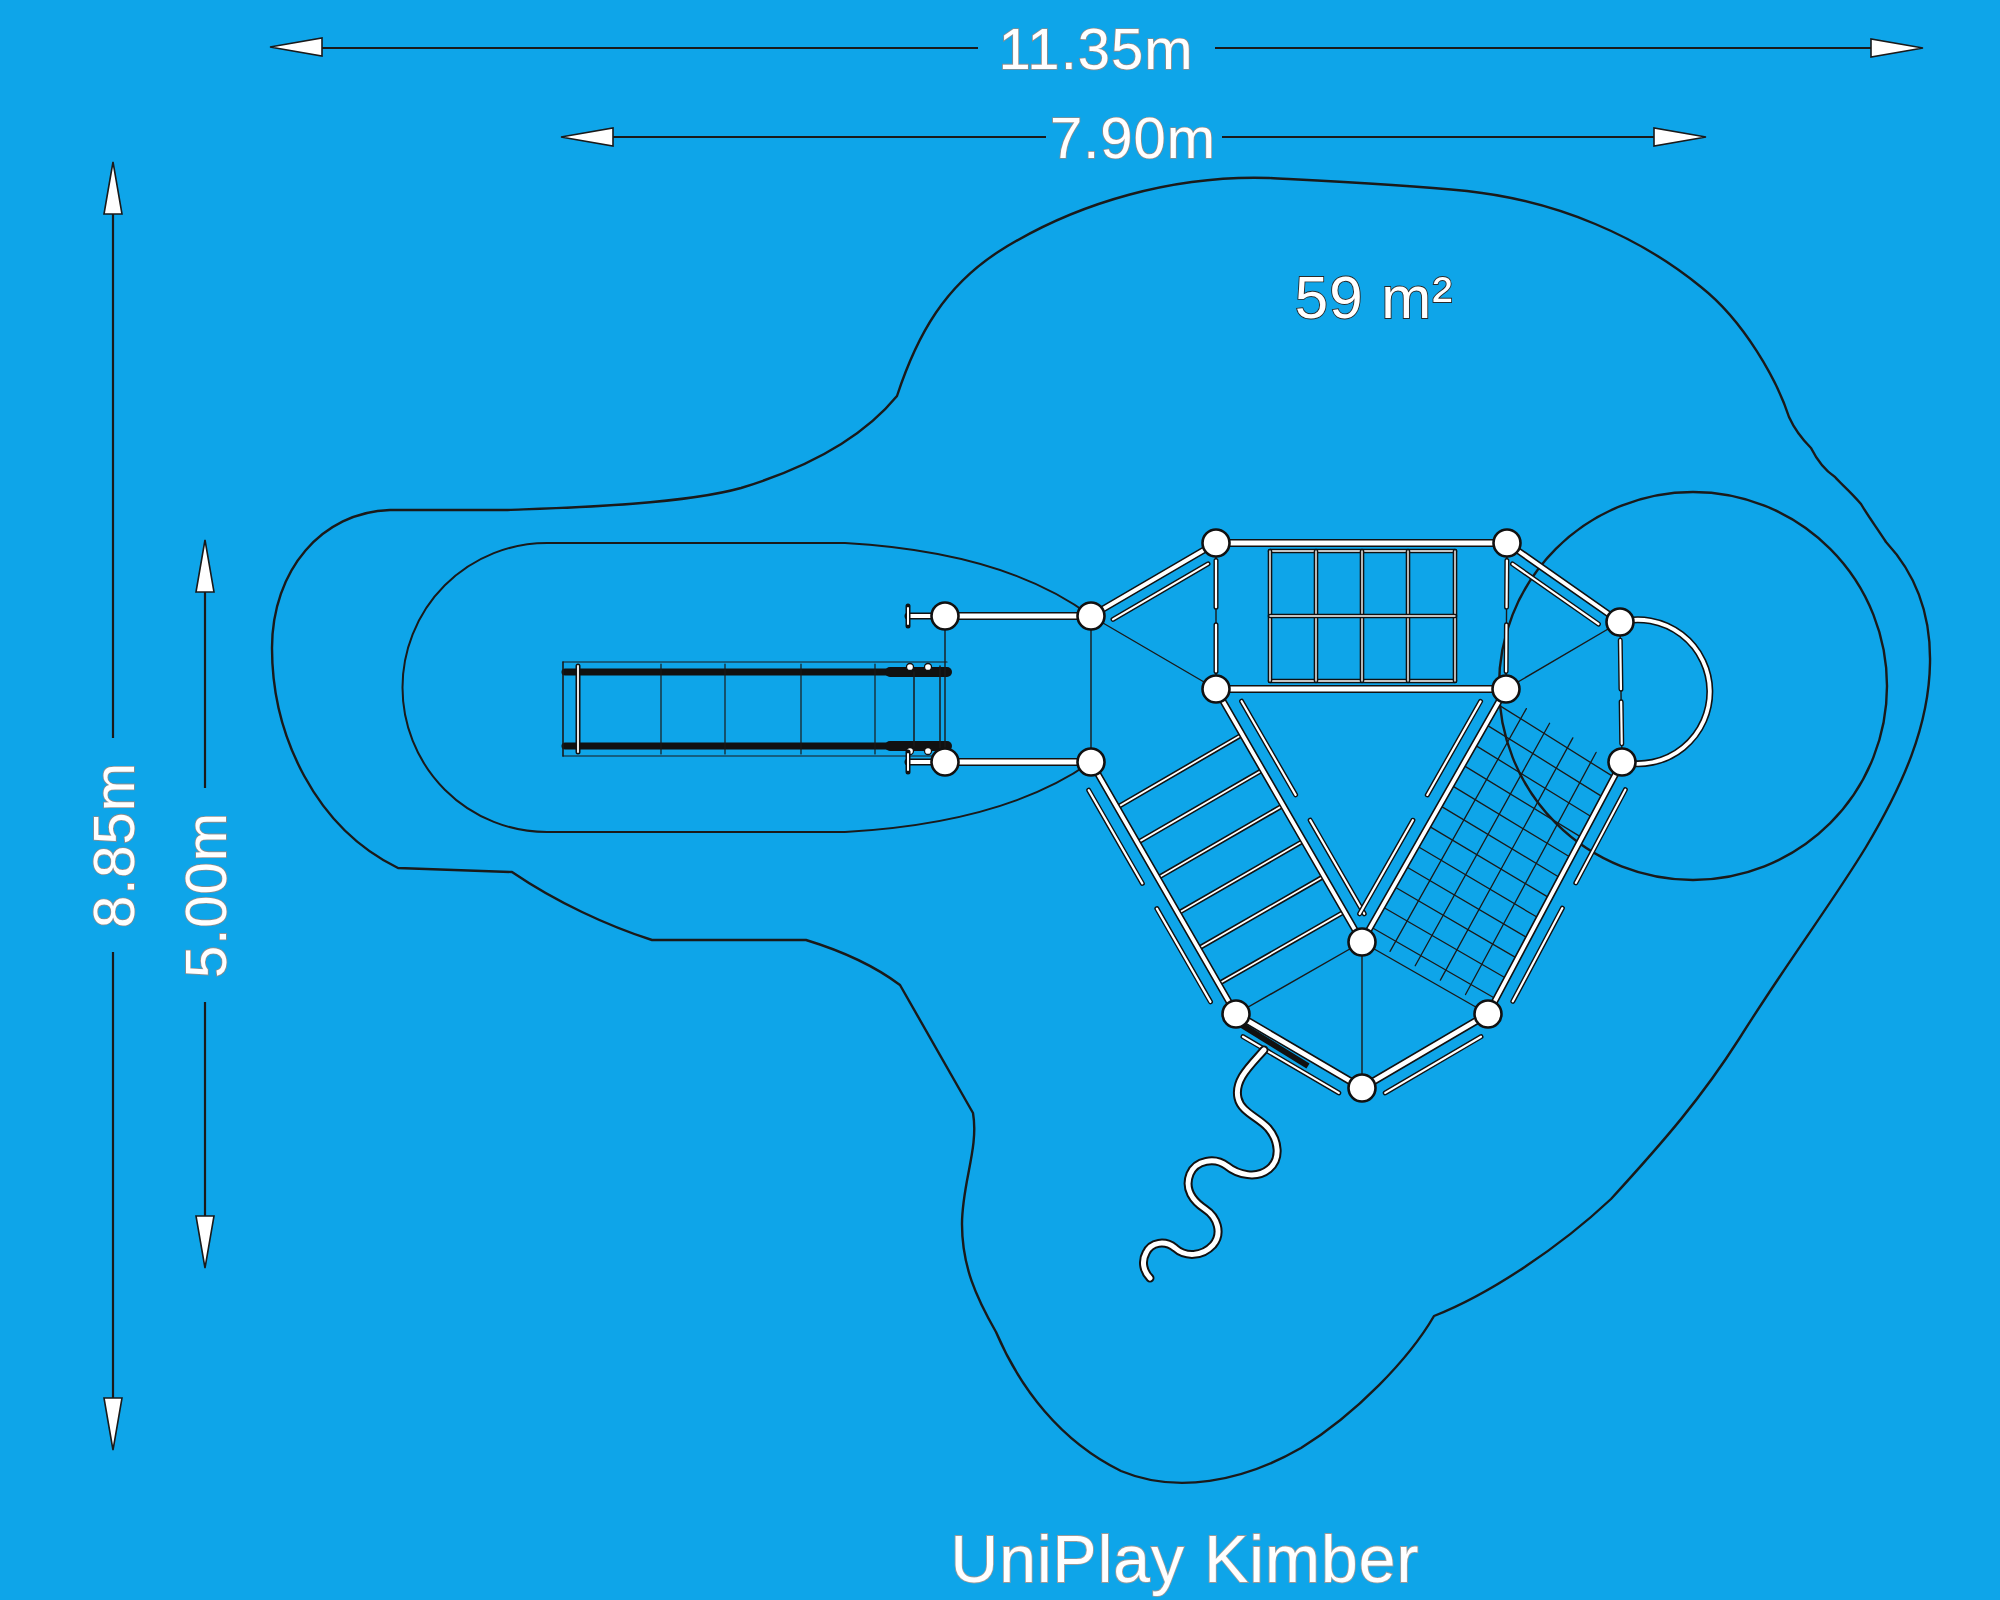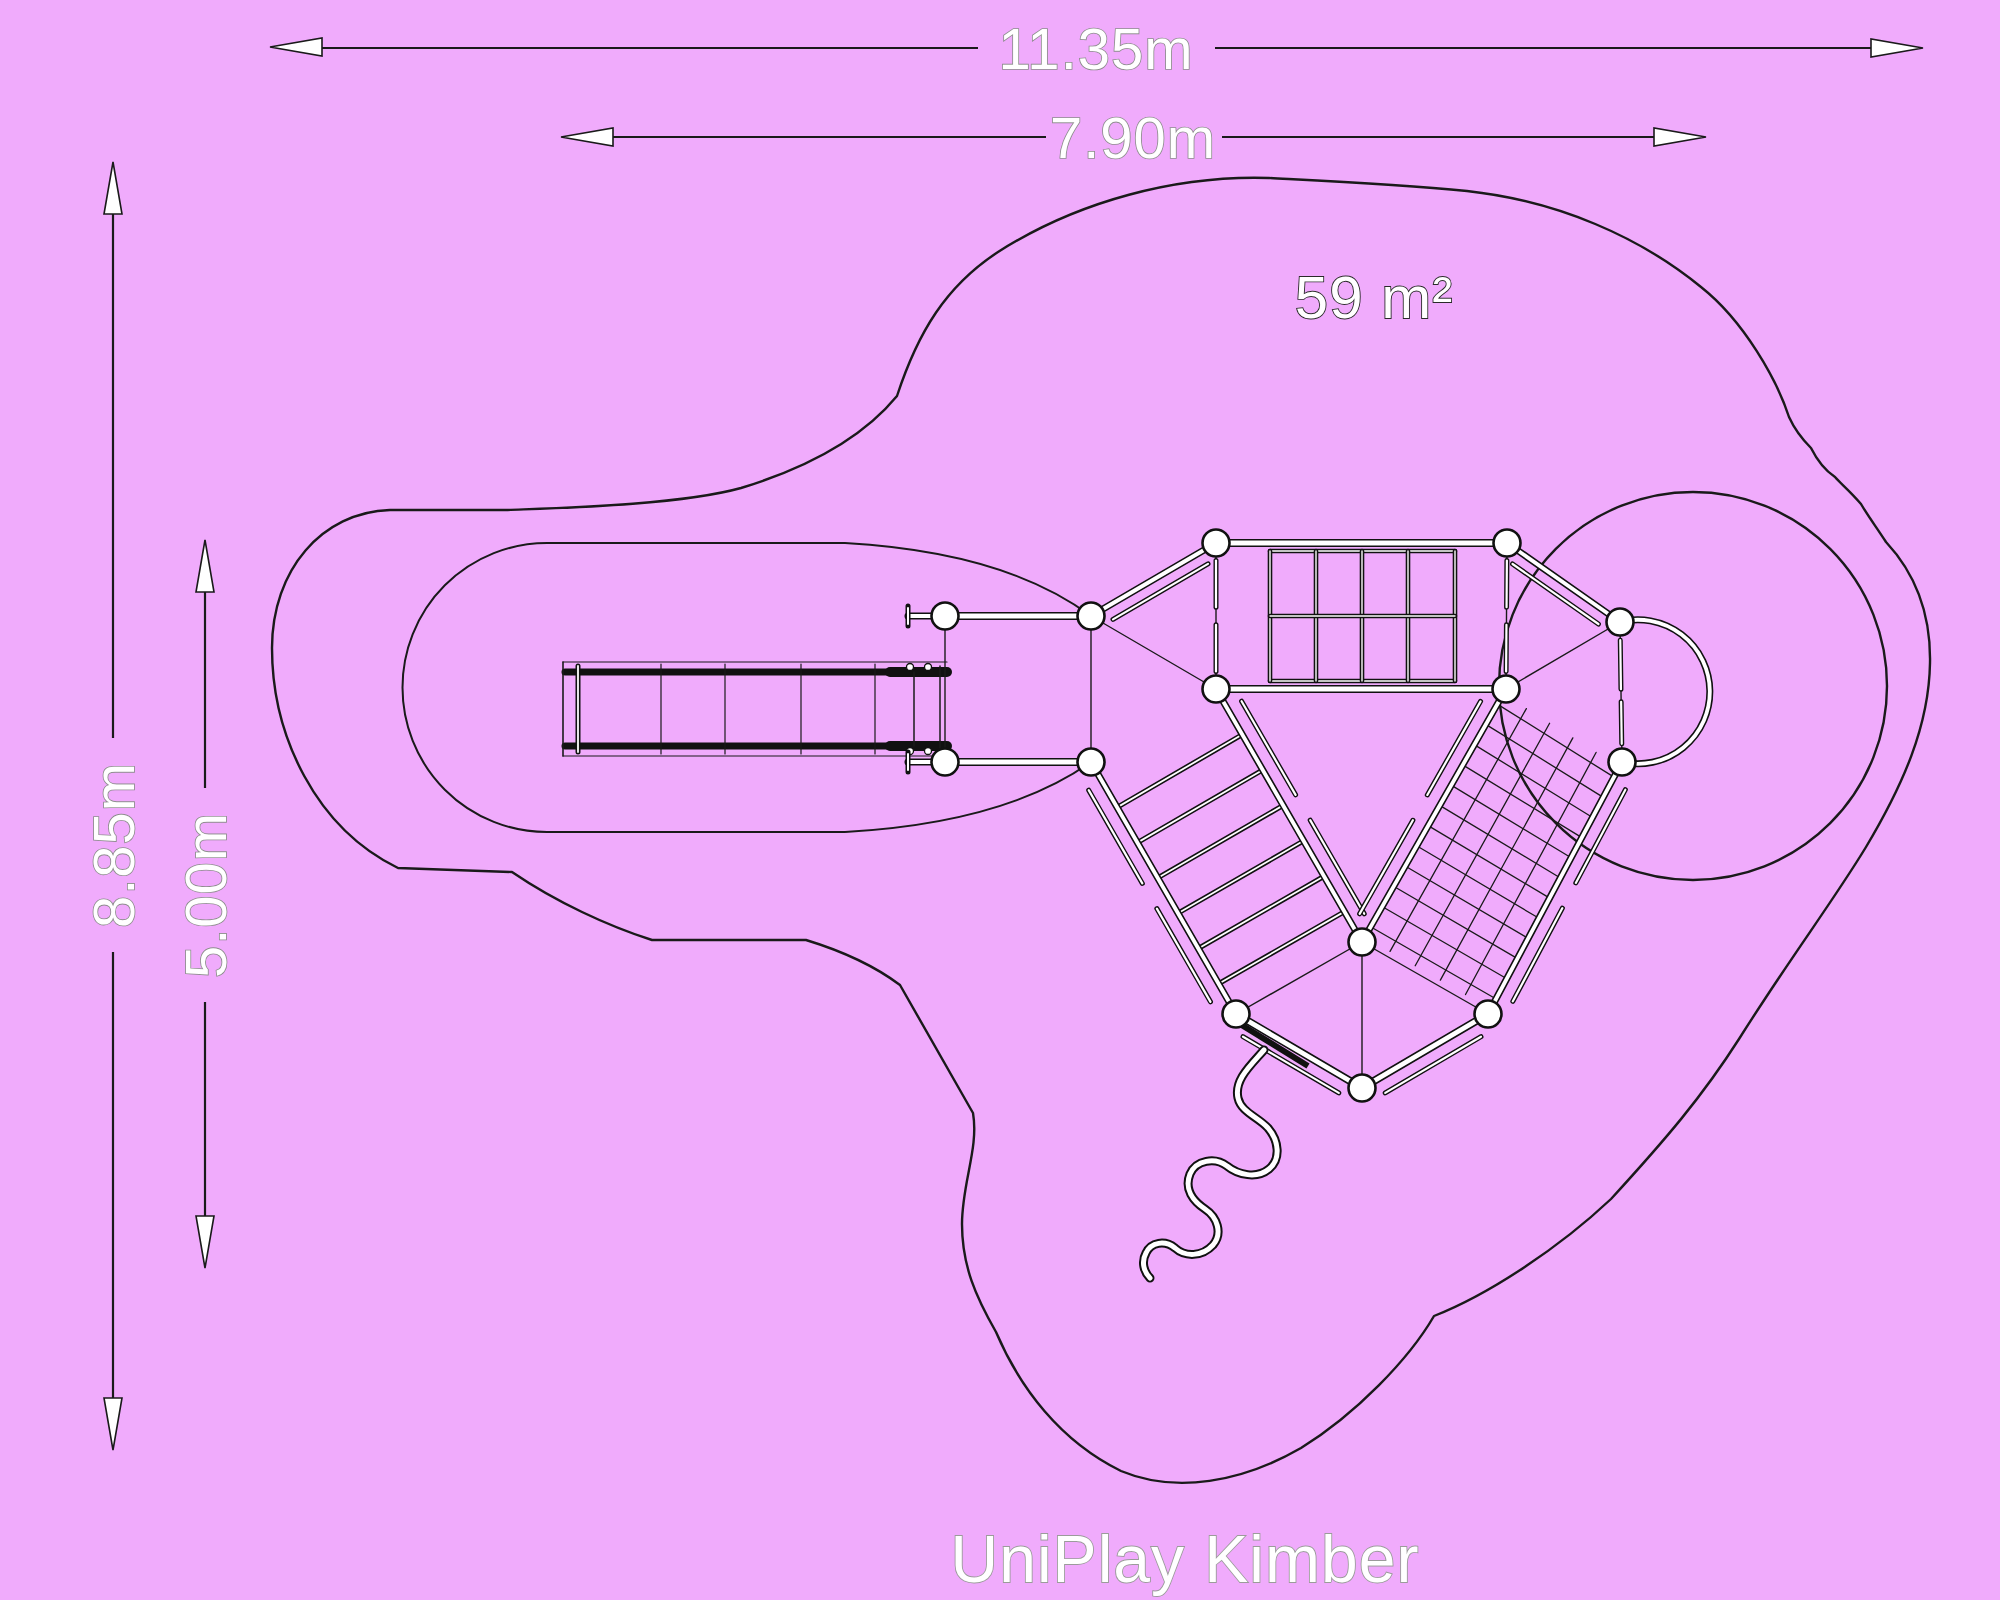--- a/index.html
+++ b/index.html
@@ -1,16 +1,16 @@
 <!DOCTYPE html>
 <html><head>
 <meta charset="utf-8">
 <style>
   html,body{margin:0;padding:0;background:#ffffff;}
-  .canvas{width:2000px;height:1600px;background:#f0abfc;position:relative;overflow:hidden;}
+  .canvas{width:2000px;height:1600px;background:#0ea5e9;position:relative;overflow:hidden;}
   svg{display:block;}
   text{font-family:"Liberation Sans","DejaVu Sans",sans-serif;}
   .dim-label{font-size:58px;letter-spacing:1px;paint-order:stroke;}
   .area-label{font-size:60px;letter-spacing:1px;paint-order:stroke;}
   .title-label{font-size:66px;letter-spacing:1px;paint-order:stroke;}
 </style>
 </head>
 <body>
 
 <div class="canvas">

